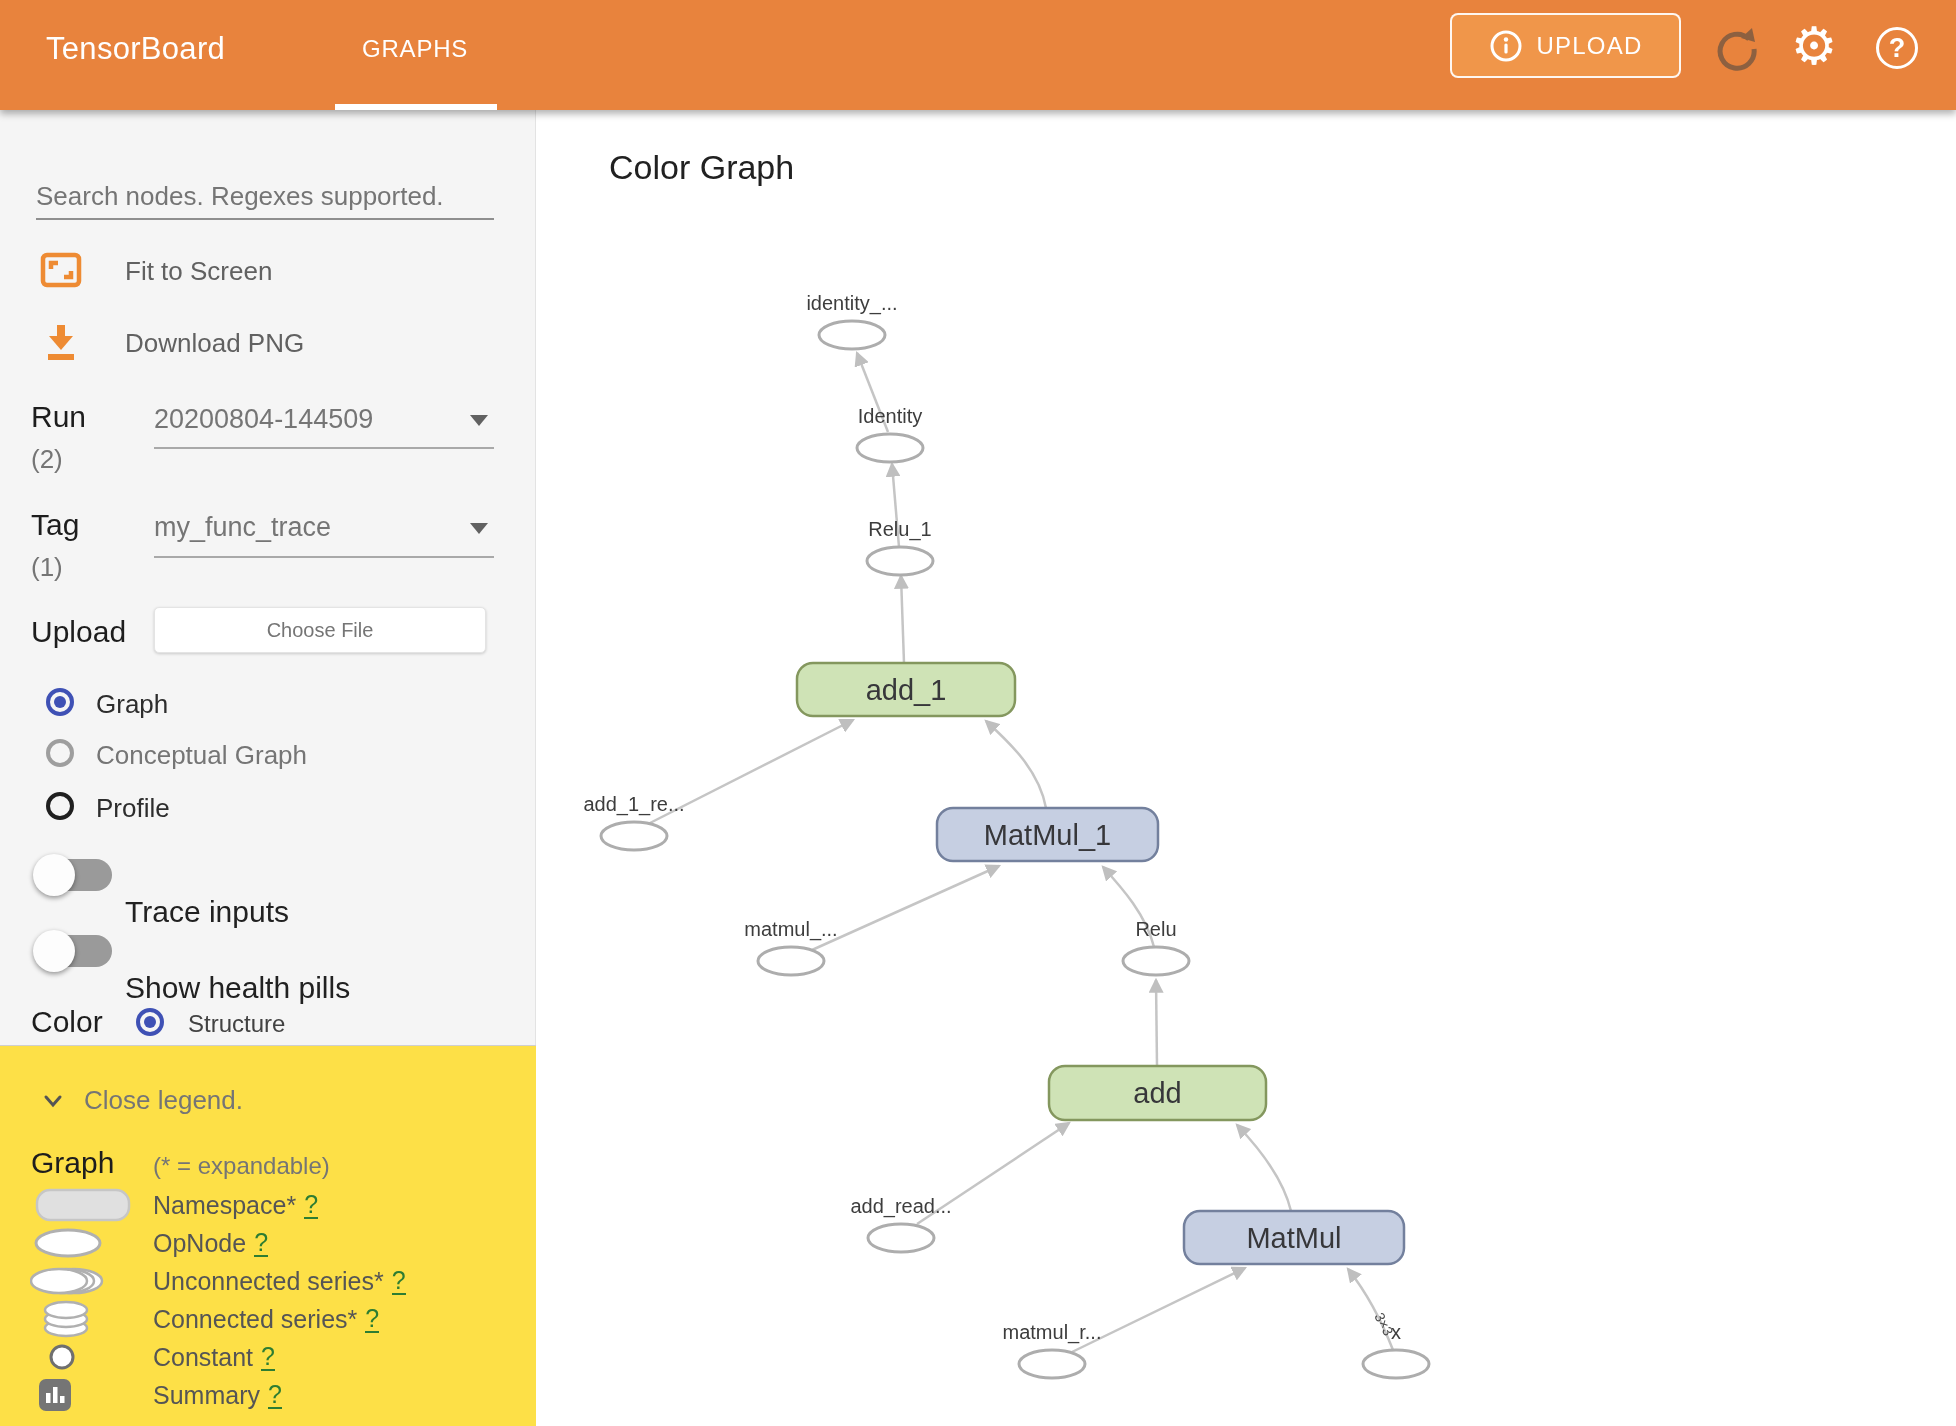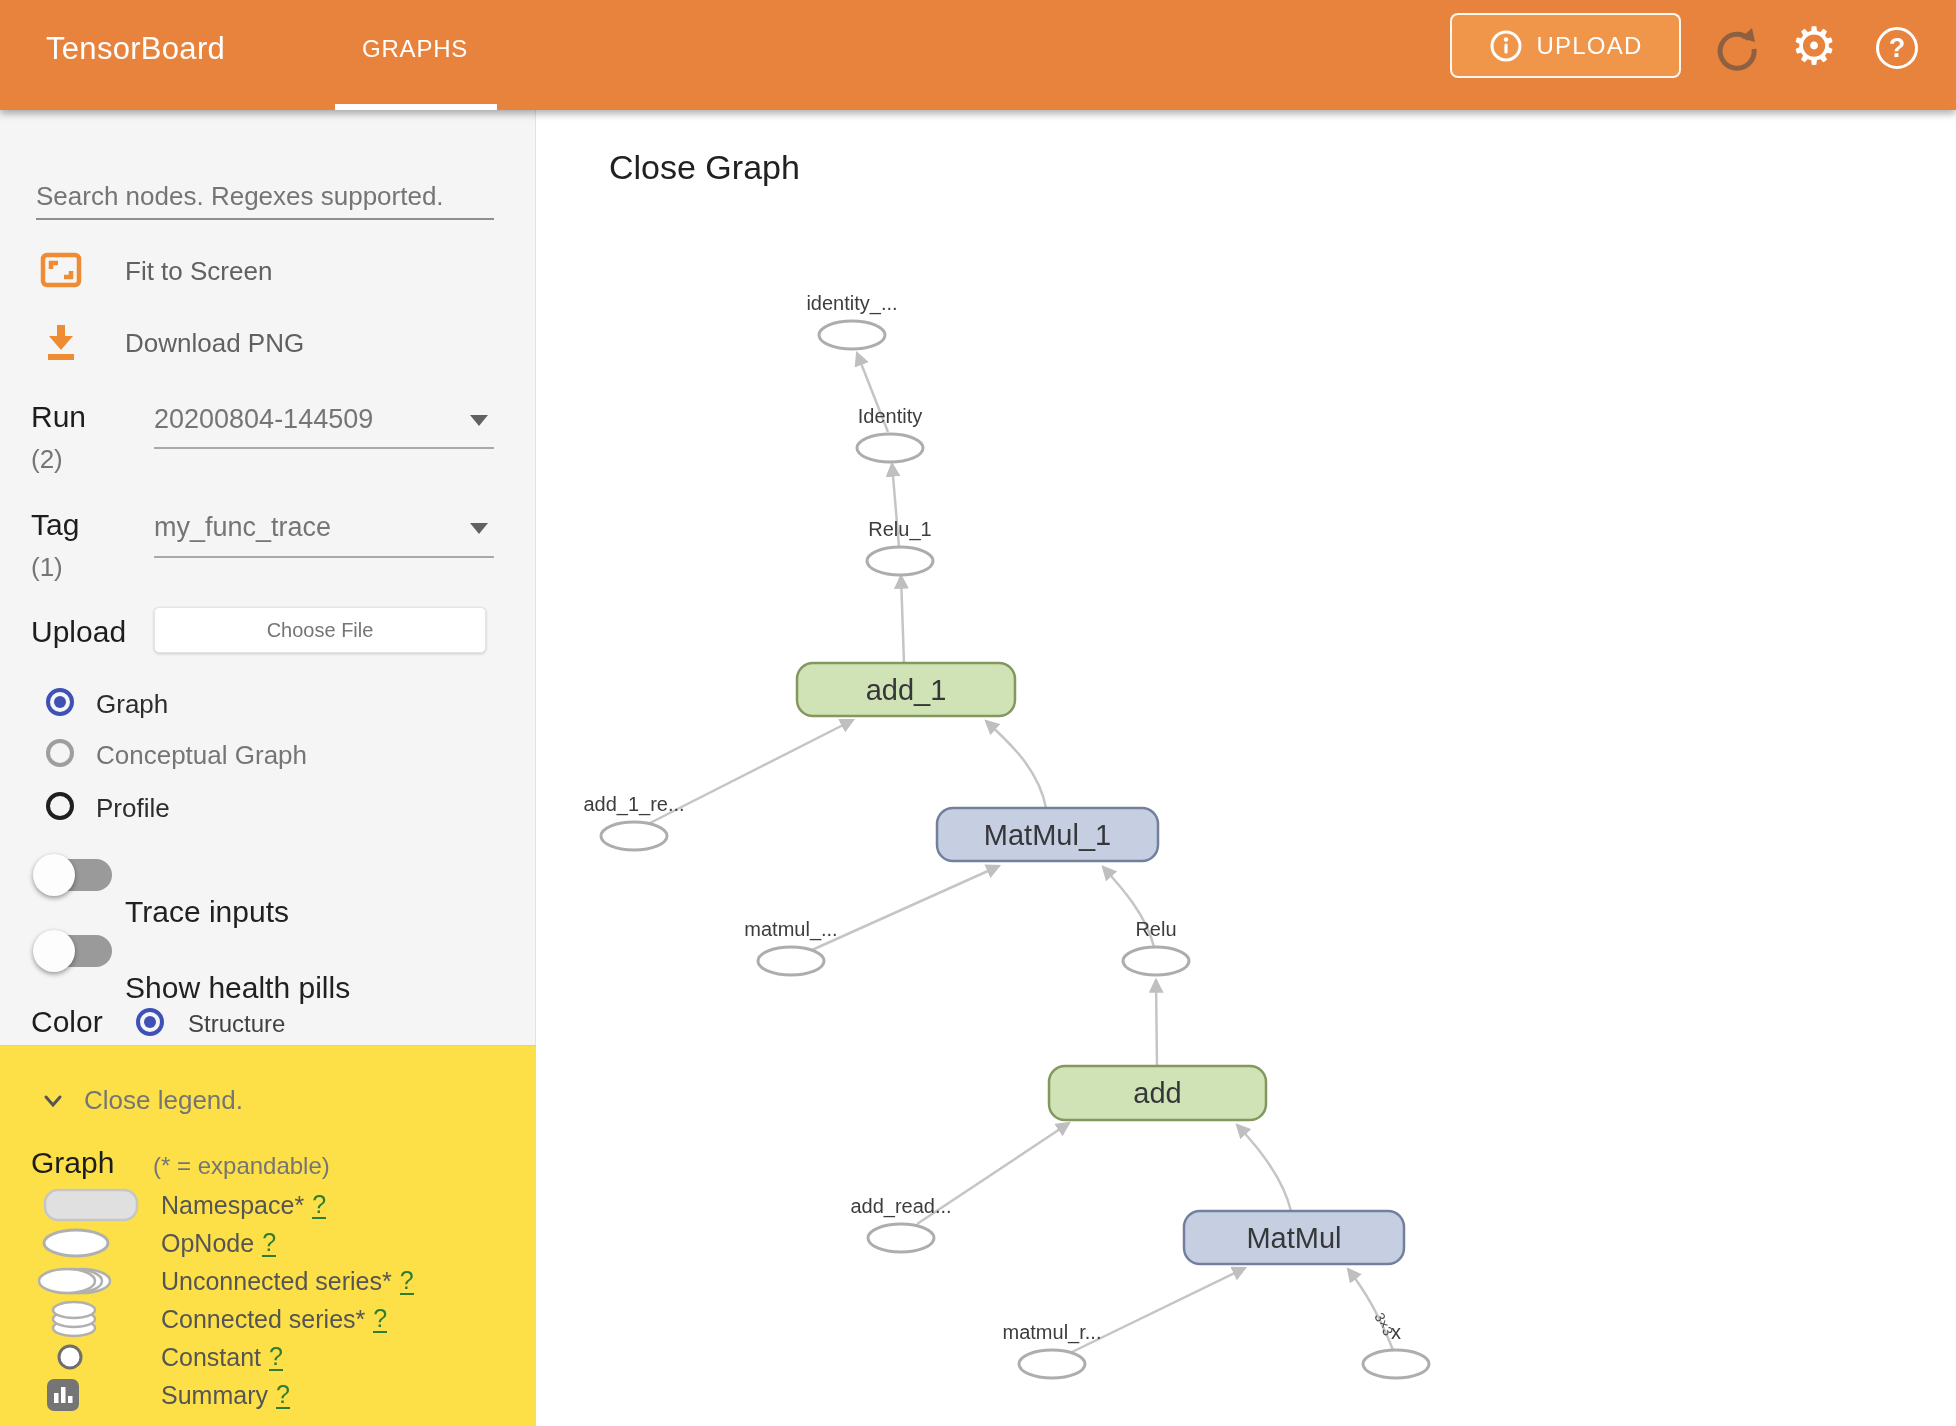--- a/index.html
+++ b/index.html
@@ -70,21 +70,21 @@
   .color-option { position:absolute; left:188px; top:10px; font-size:24px; color:#424242; }
 
   .legend { position:absolute; left:0; top:935px; width:536px; height:381px; background:#fde047;
             border-top:1px solid #cfcfcf; }
   .legend-close { position:absolute; left:0; top:36px; width:536px; height:36px; cursor:pointer; }
   .chev { position:absolute; left:42px; top:8px; width:22px; height:22px; }
   .legend-close-label { position:absolute; left:84px; top:3px; font-size:26px; color:#757575; }
   .legend-title-row { position:absolute; left:0; top:98px; width:536px; height:40px; }
   .legend-title { position:absolute; left:31px; top:2px; font-size:30px; color:#1d1d1d; }
   .legend-hint { position:absolute; left:153px; top:8px; font-size:24px; color:#757575; }
-  .legend-items { position:absolute; left:0; top:140px; width:536px;padding-left:8px; }
+  .legend-items { position:absolute; left:0; top:140px; width:536px; }
   .legend-row { display:flex; align-items:center; height:38px; }
   .swatch { width:153px; display:flex; align-items:center; }
   .legend-label { font-size:25px; color:#555; }
   .help-q { font-size:25px; color:#2e7d32; margin-left:8px; border-bottom:2px solid #2e7d32; line-height:1.05; cursor:pointer; text-decoration:none; }
 
   
   .main { position:absolute; left:536px; top:110px; width:1420px; height:1316px; background:#fff; }
   .main-title { position:absolute; left:73px; top:38px; font-size:34px; font-weight:500; color:#212121; }
   svg.graph { position:absolute; left:0; top:0; }
   .edge { stroke:#c5c5c5; stroke-width:2.5; fill:none; }
@@ -276,21 +276,21 @@
             </span>
           <span class="legend-label">Summary</span>
           <a class="help-q">?</a>
         </div>
 
       </div>
     </div>
   </div>
 
   <div class="main">
-    <h1 class="main-title">Close Graph</h1>
+    <h1 class="main-title">Color Graph</h1>
     <svg class="graph" id="graph-svg" width="1420" height="1316" viewBox="0 0 1420 1316">
         <defs>
           <marker id="arrowhead" viewBox="0 0 10 10" refX="8.5" refY="5" markerWidth="6" markerHeight="6" orient="auto">
             <path d="M0,0 L10,5 L0,10 z" fill="#bfbfbf"></path>
           </marker>
         </defs>
         <path d="M352,322 L321,243" class="edge" marker-end="url(#arrowhead)"></path>
         <path d="M363,437 L356,354" class="edge" marker-end="url(#arrowhead)"></path>
         <path d="M368,553 L365,466" class="edge" marker-end="url(#arrowhead)"></path>
         <path d="M112,714 L317,610" class="edge" marker-end="url(#arrowhead)"></path>

